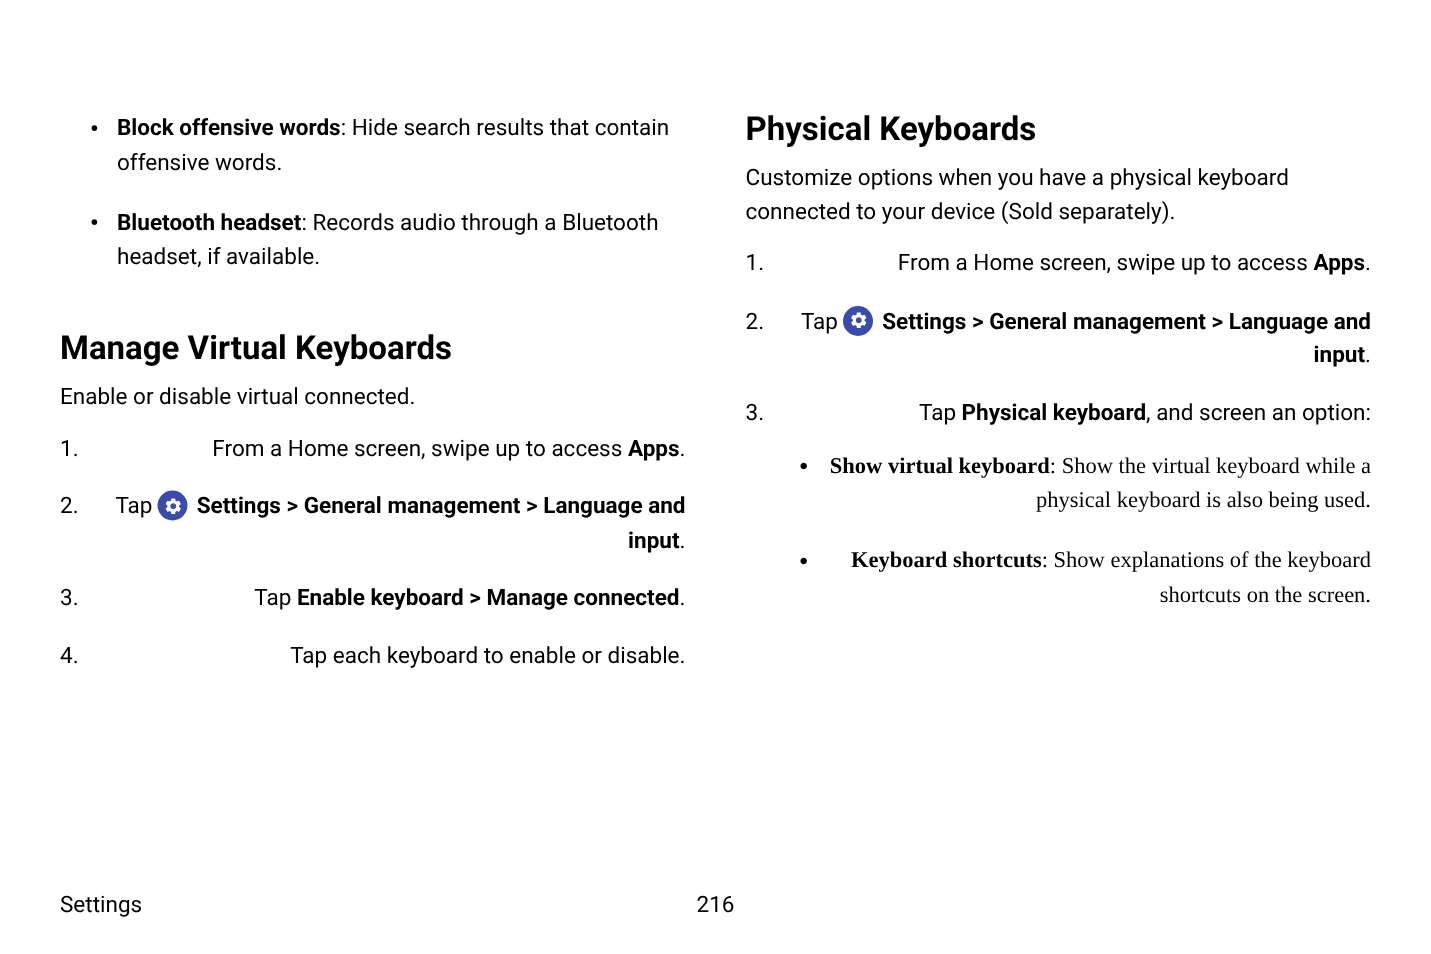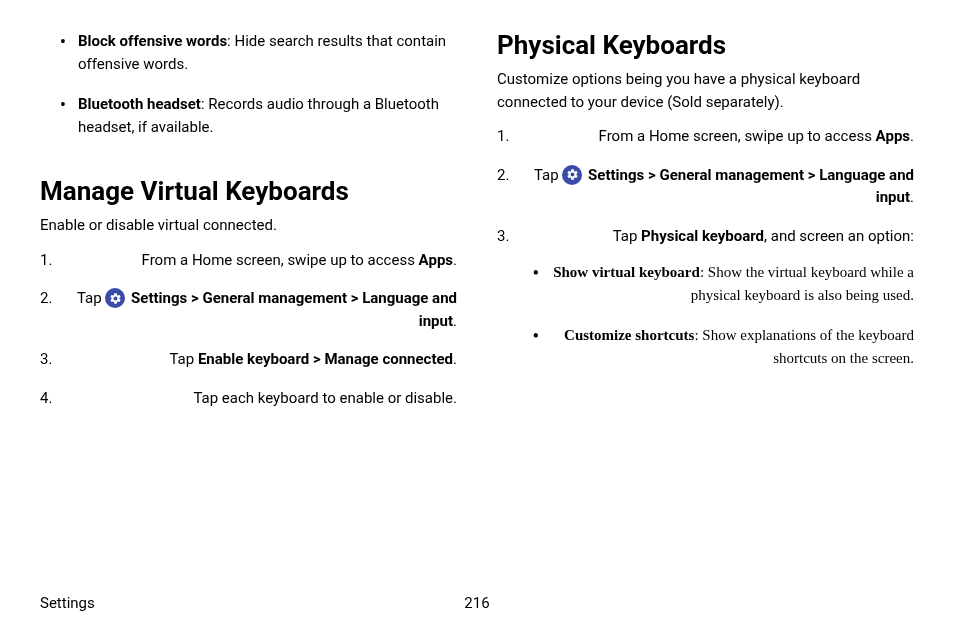--- a/index.html
+++ b/index.html
@@ -11,23 +11,24 @@
       color: #000;
       padding: 30px 40px 20px 40px;
       position: relative;
     }
     .columns {
       display: flex;
       gap: 40px;
     }
     .col {
       flex: 1;
+      margin-top: 44px;
     }
     h2 {
-      font-size: 26px;
+      font-size: 22px;
       font-weight: 700;
       margin-bottom: 8px;
       margin-top: 20px;
     }
     .col-left h2 { margin-top: 38px; }
     p.intro {
       font-size: 15px;
       line-height: 1.5;
       margin-bottom: 12px;
     }
@@ -146,21 +147,21 @@
       <li>
         <span>Tap each keyboard to enable or disable.</span>
       </li>
     </ol>
 
   </div>
 
   <div class="col col-right">
 
     <h2 style="margin-top:0;">Physical Keyboards</h2>
-    <p class="intro">Customize options being you have a physical keyboard connected to your device (Sold separately).</p>
+    <p class="intro">Customize options when you have a physical keyboard connected to your device (Sold separately).</p>
 
     <ol class="steps">
       <li>
         <span>From a Home screen, swipe up to access </span><span class="b">Apps</span><span>.</span>
       </li>
       <li>
         <span>Tap </span><span class="settings-icon">
             <svg viewBox="0 0 24 24">
               <path d="M19.14,12.94c0.04-0.3,0.06-0.61,0.06-0.94c0-0.32-0.02-0.64-0.07-0.94l2.03-1.58c0.18-0.14,0.23-0.41,0.12-0.61 l-1.92-3.32c-0.12-0.22-0.37-0.29-0.59-0.22l-2.39,0.96c-0.5-0.38-1.03-0.7-1.62-0.94L14.4,2.81c-0.04-0.24-0.24-0.41-0.48-0.41 h-3.84c-0.24,0-0.43,0.17-0.47,0.41L9.25,5.35C8.66,5.59,8.12,5.92,7.63,6.29L5.24,5.33c-0.22-0.08-0.47,0-0.59,0.22L2.74,8.87 C2.62,9.08,2.66,9.34,2.86,9.48l2.03,1.58C4.84,11.36,4.8,11.69,4.8,12s0.02,0.64,0.07,0.94l-2.03,1.58 c-0.18,0.14-0.23,0.41-0.12,0.61l1.92,3.32c0.12,0.22,0.37,0.29,0.59,0.22l2.39-0.96c0.5,0.38,1.03,0.7,1.62,0.94l0.36,2.54 c0.05,0.24,0.24,0.41,0.48,0.41h3.84c0.24,0,0.44-0.17,0.47-0.41l0.36-2.54c0.59-0.24,1.13-0.56,1.62-0.94l2.39,0.96 c0.22,0.08,0.47,0,0.59-0.22l1.92-3.32c0.12-0.22,0.07-0.47-0.12-0.61L19.14,12.94z M12,15.6c-1.98,0-3.6-1.62-3.6-3.6 s1.62-3.6,3.6-3.6s3.6,1.62,3.6,3.6S13.98,15.6,12,15.6z"></path>
             </svg>
@@ -168,21 +169,21 @@
         <span class="b">Settings</span><span class="b"> &gt; </span><span class="b">General management</span><span class="b"> &gt; </span><span class="b">Language and input</span><span>.</span>
       </li>
       <li>
         <span>Tap </span><span class="b">Physical keyboard</span><span>, and screen an option:</span>
 
         <ul class="bullets">
           <li>
             <span class="b">Show virtual keyboard</span><span>: Show the virtual keyboard while a physical keyboard is also being used.</span>
           </li>
           <li>
-            <span class="b">Customize shortcuts</span><span>: Show explanations of the keyboard shortcuts on the screen.</span>
+            <span class="b">Keyboard shortcuts</span><span>: Show explanations of the keyboard shortcuts on the screen.</span>
           </li>
         </ul>
       </li>
     </ol>
 
   </div>
 
 </div>
 
 <div class="footer">

